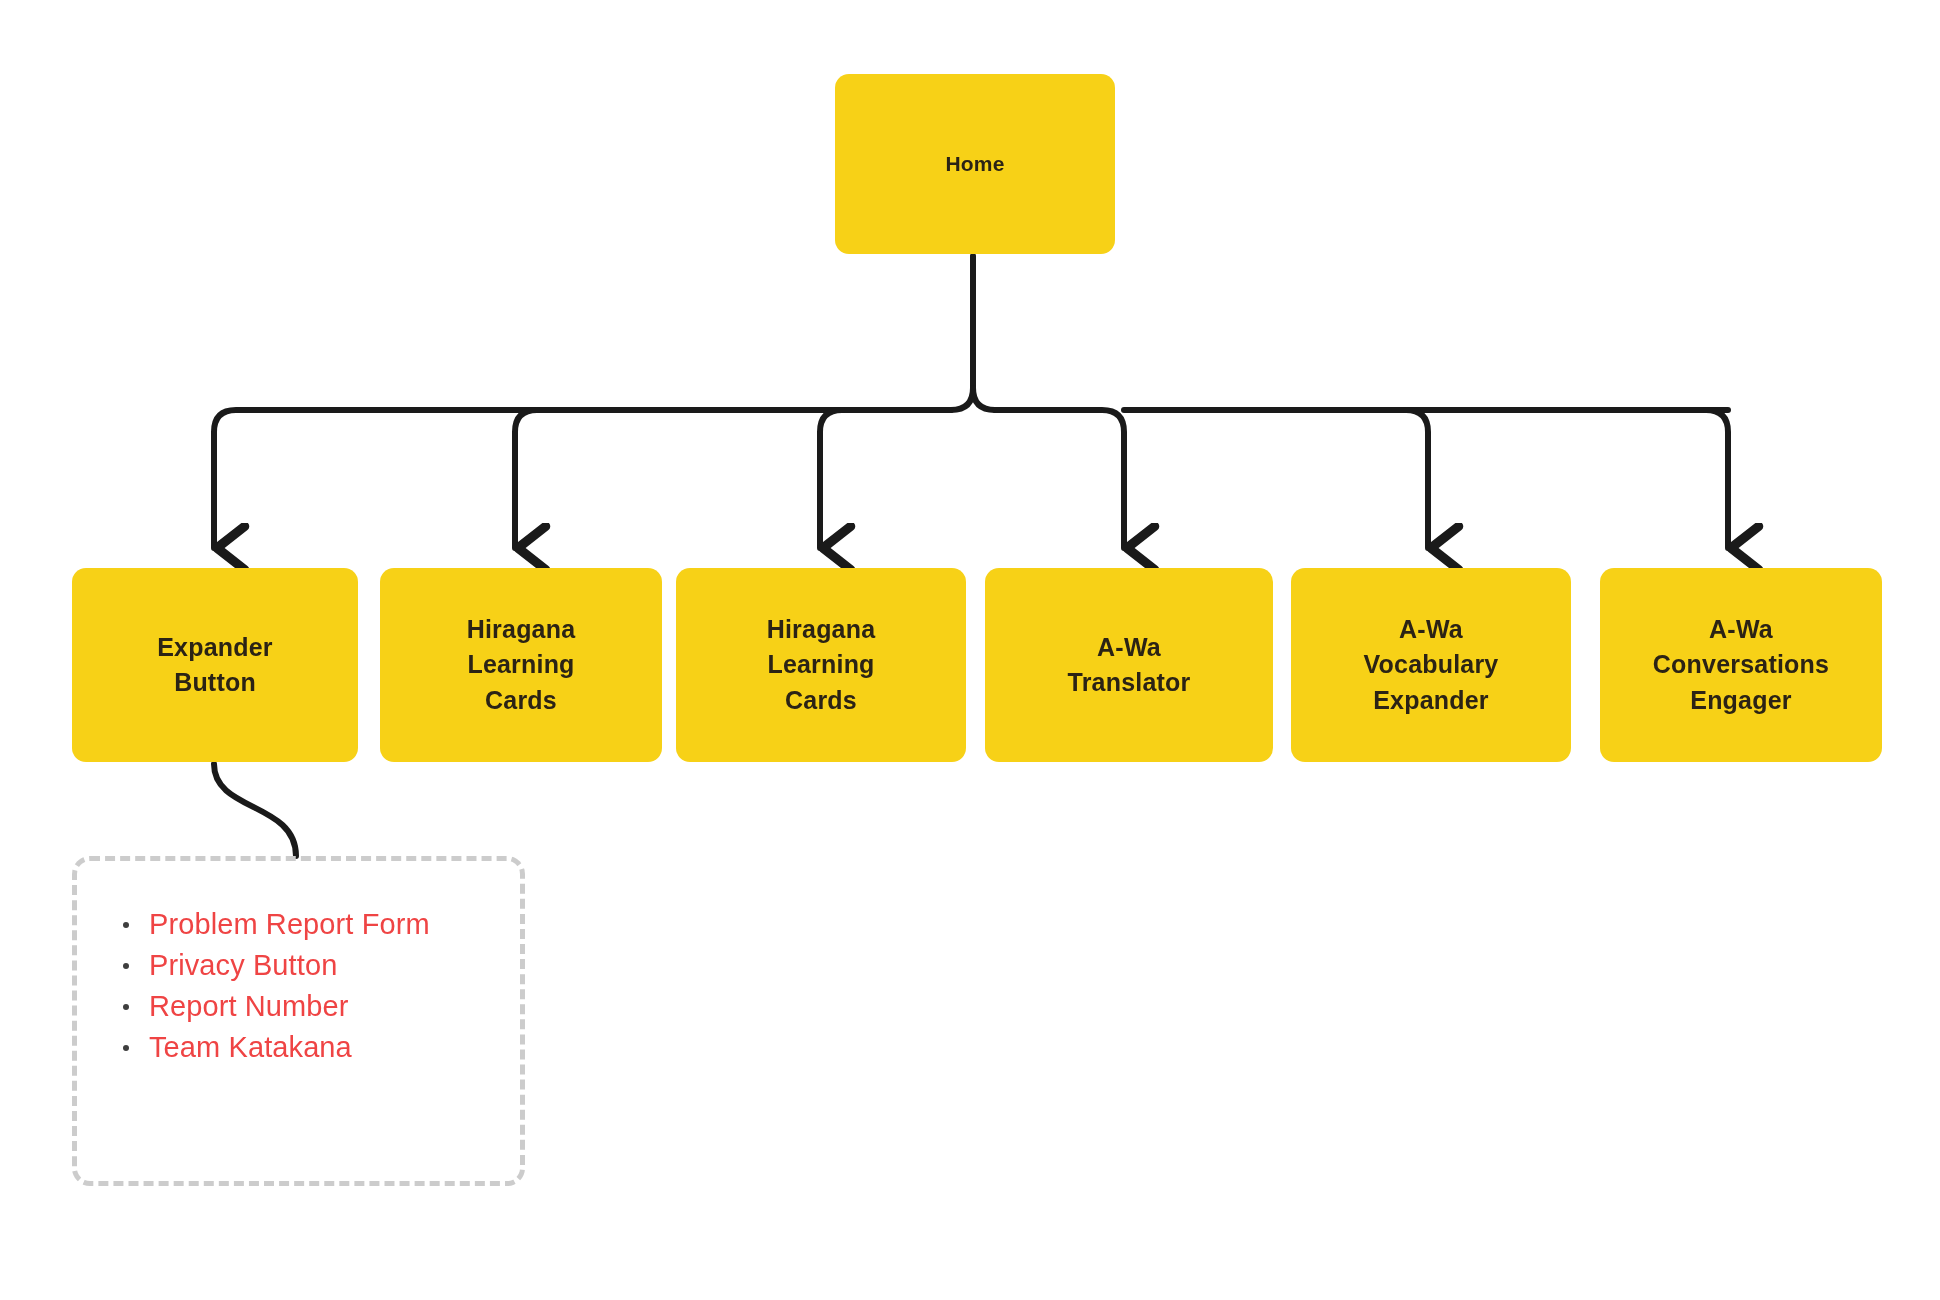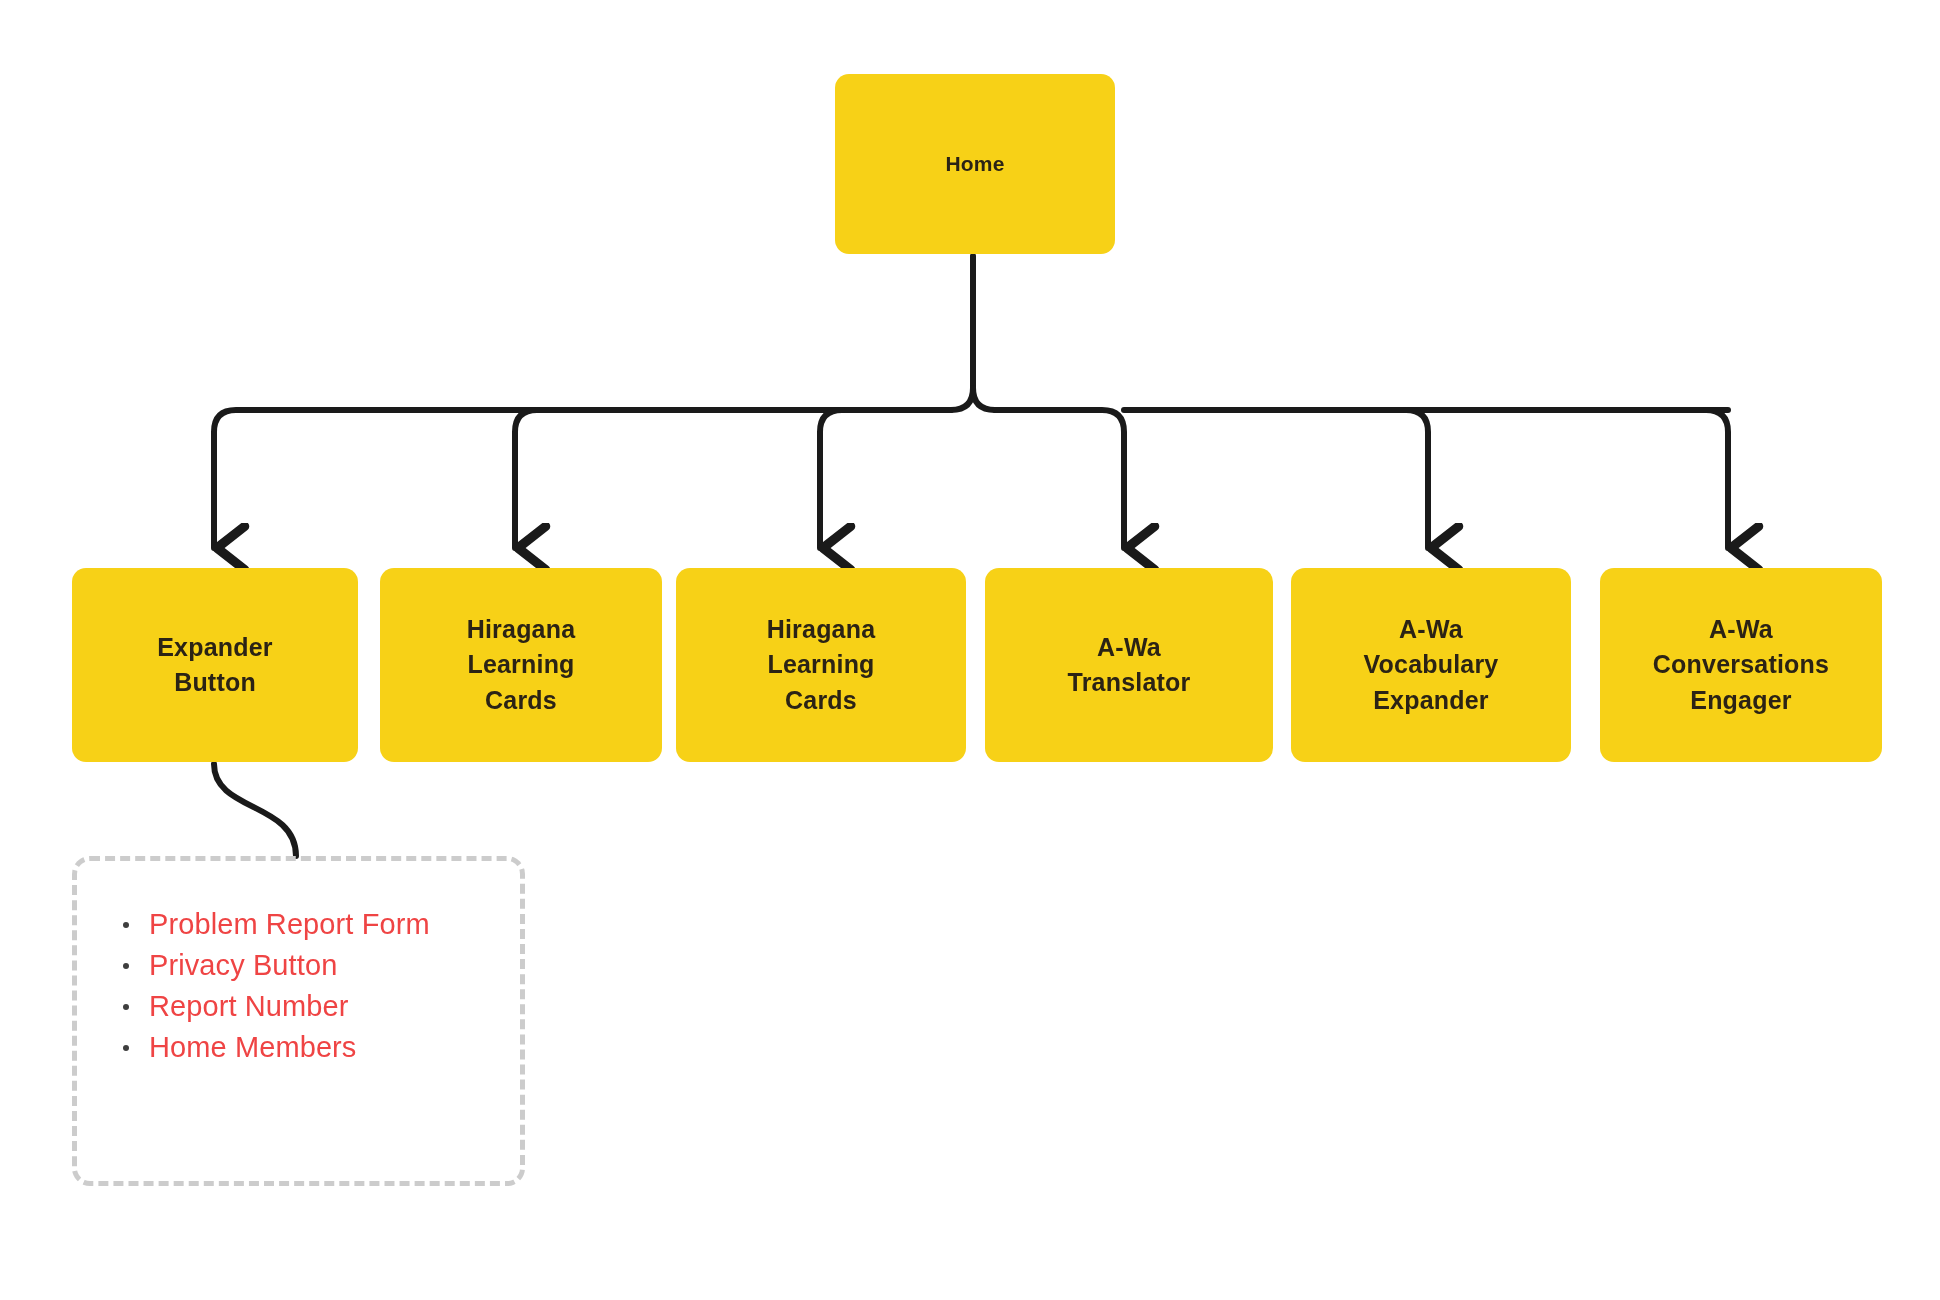--- a/index.html
+++ b/index.html
@@ -178,17 +178,17 @@
     <span class="node-label">A-Wa
 Conversations
 Engager</span>
   </div>
 
   <div id="detail-panel">
     <ul id="detail-list">
       <li>Problem Report Form</li>
       <li>Privacy Button</li>
       <li>Report Number</li>
-      <li>Home Members</li>
+      <li>Team Katakana</li>
     </ul>
   </div>
 
 </div>
 
 </body></html>

